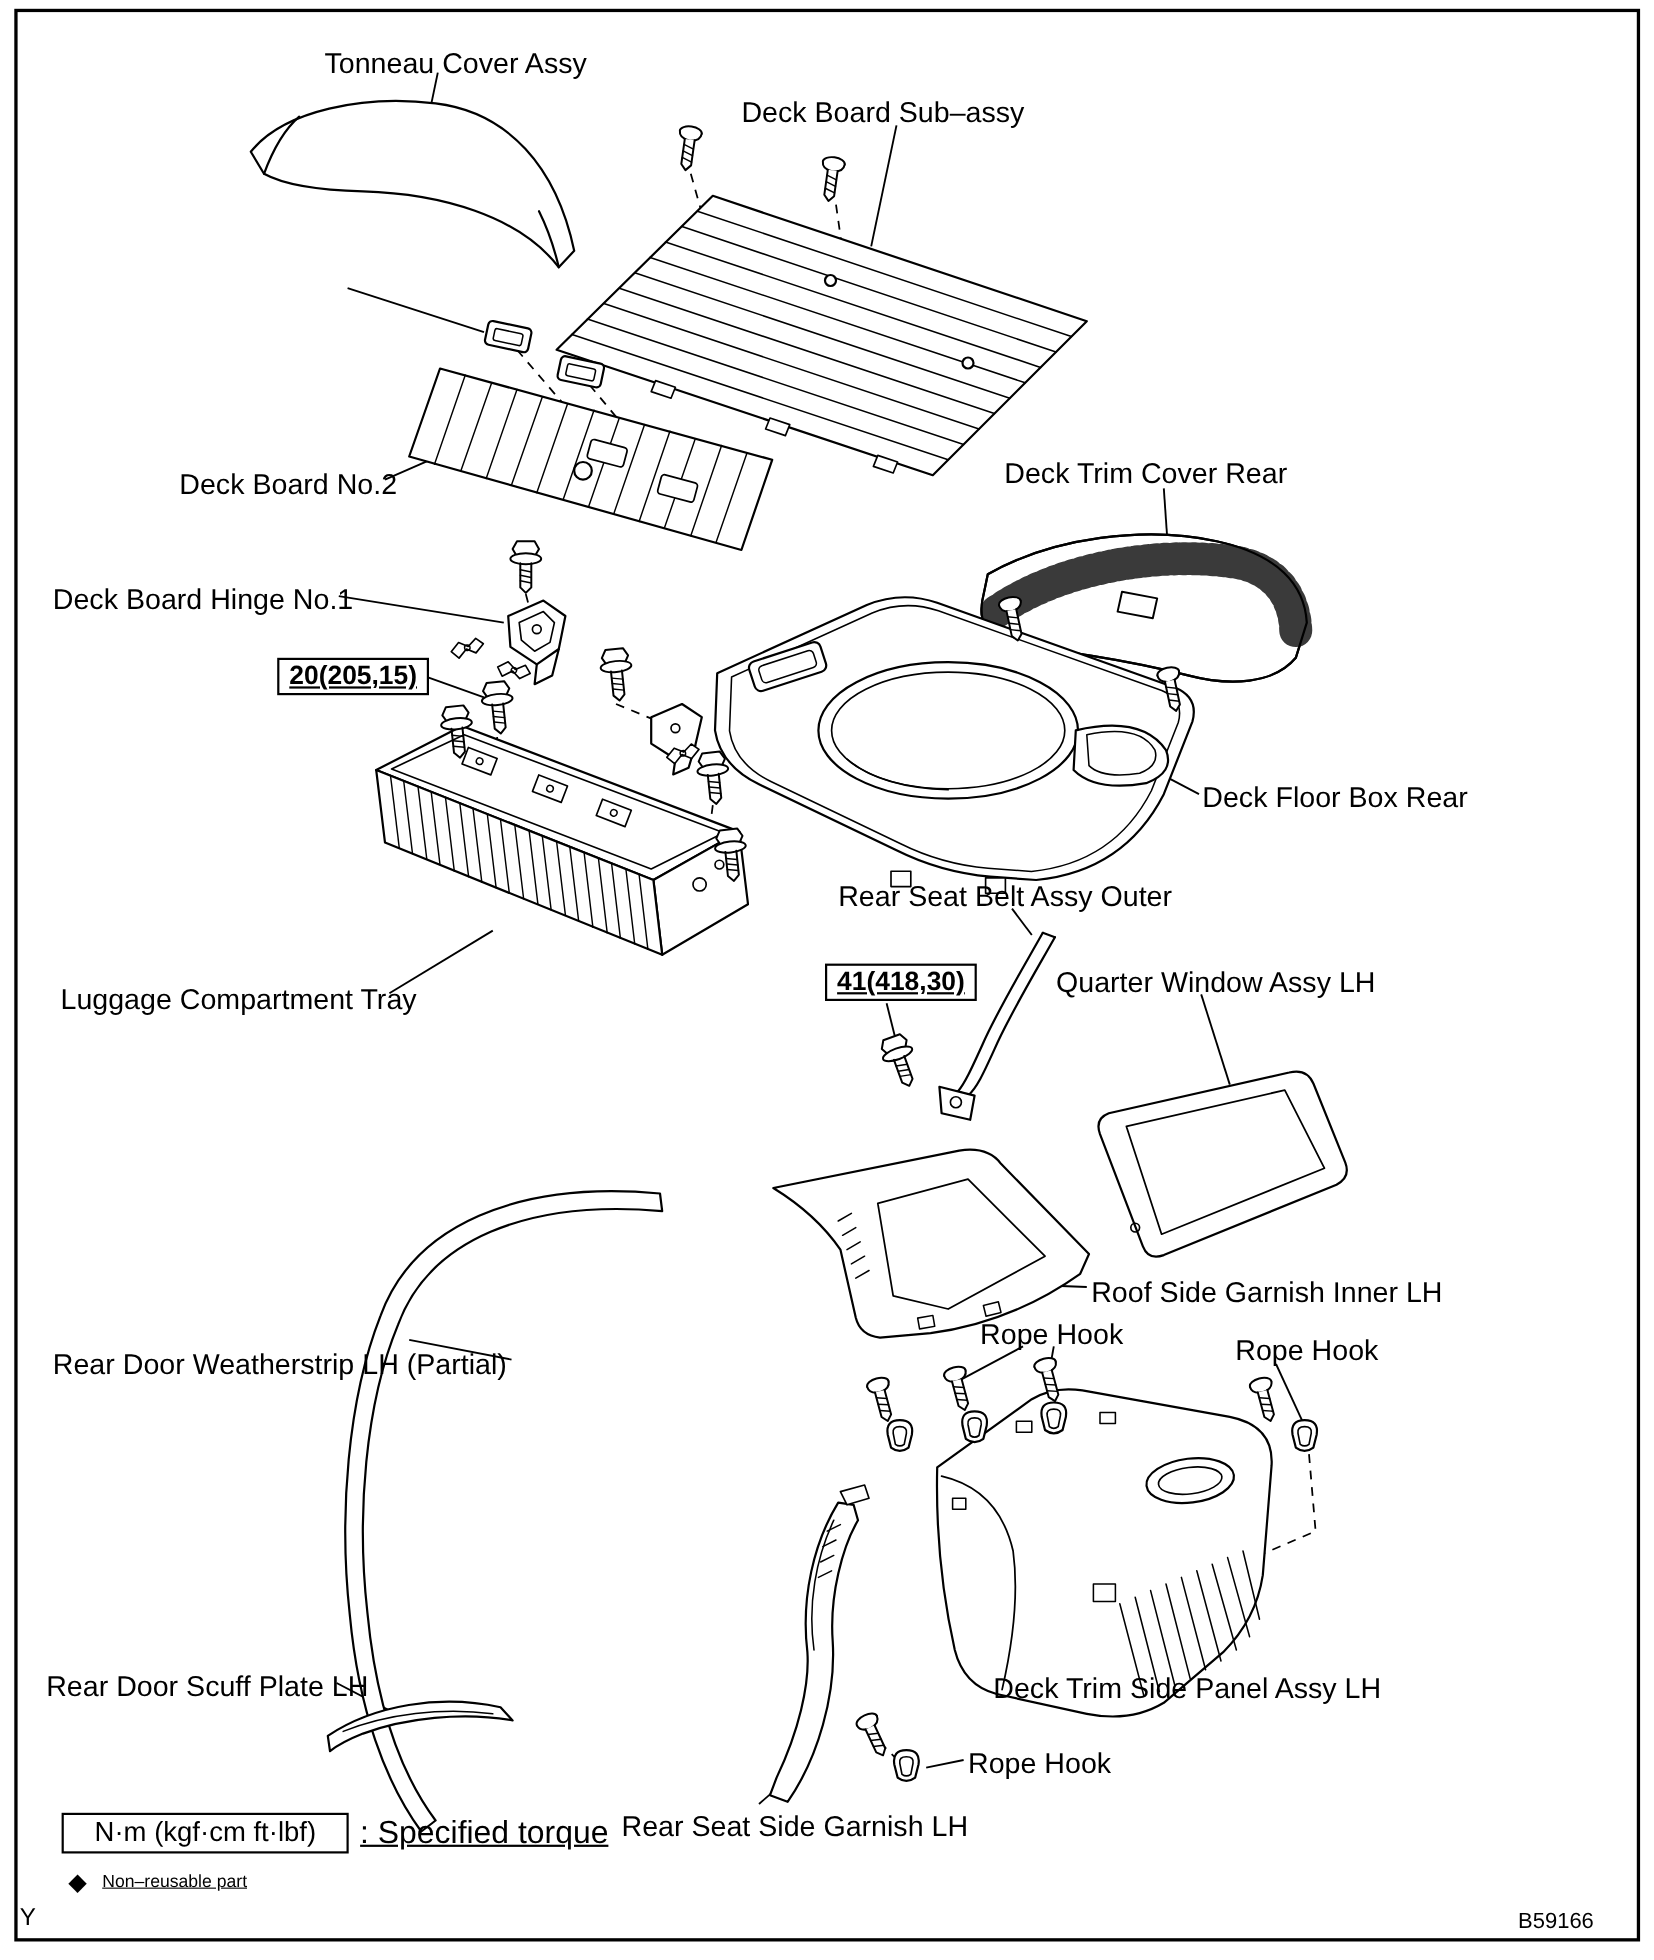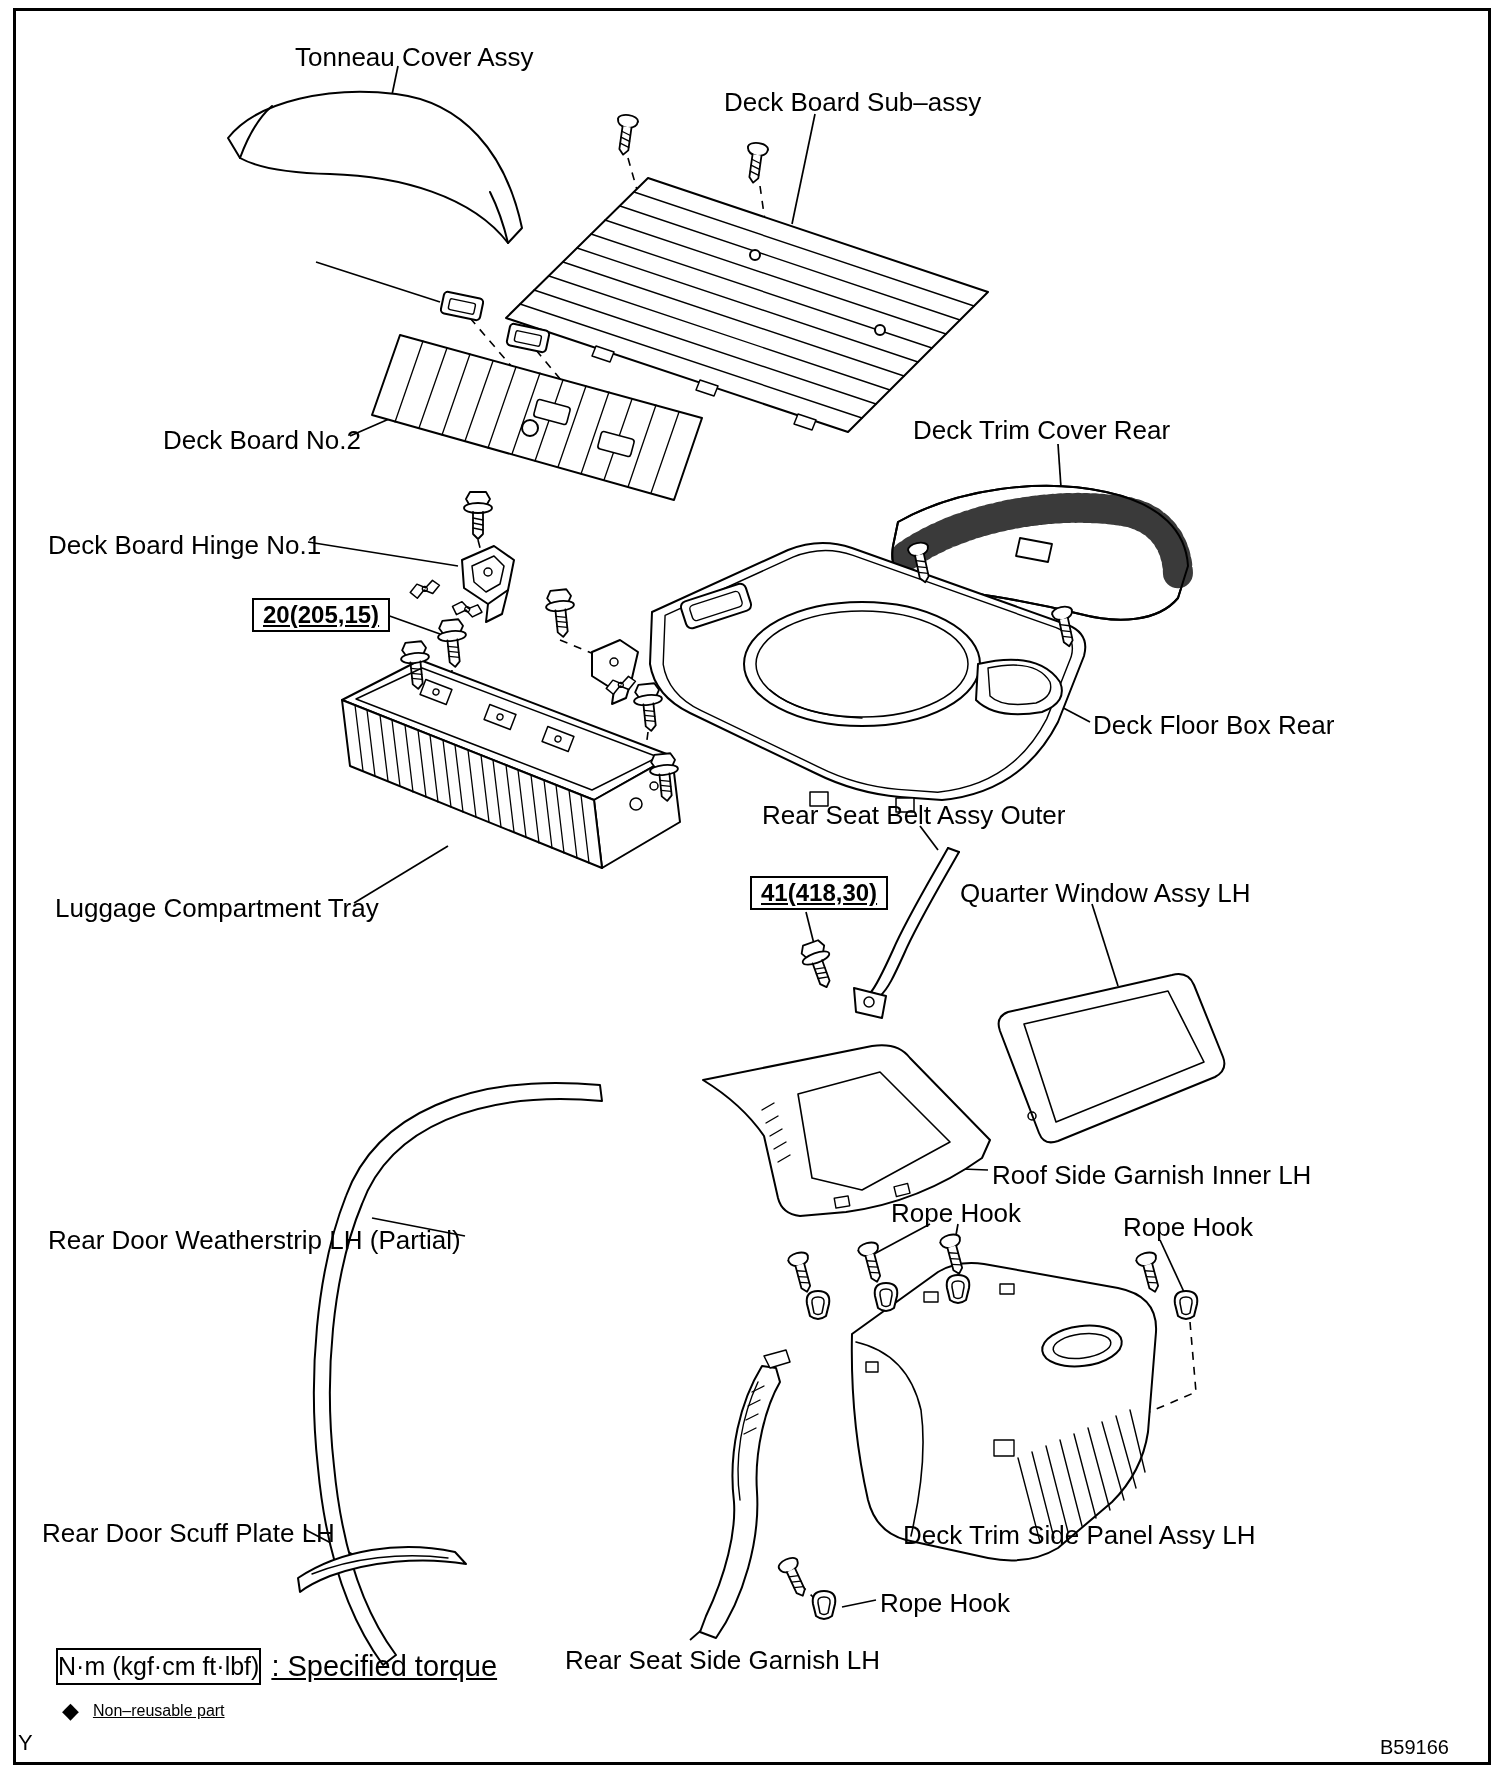--- a/index.html
+++ b/index.html
@@ -6,21 +6,21 @@
   body { background:#ffffff; }
   .page { position:relative; width:1504px; height:1782px; background:#fff;
           font-family:"Liberation Sans", sans-serif; color:#000; overflow:hidden; }
   .frame { position:absolute; left:13px; top:8px; width:1478px; height:1757px;
            border:3px solid #000; }
   svg.art { position:absolute; left:0; top:0; }
   .lbl { position:absolute; font-size:26px; white-space:nowrap; line-height:1.32; }
   .torque { position:absolute; font-size:24px; font-weight:bold; border:2.5px solid #000;
             padding:1px 9px; background:#fff; white-space:nowrap;text-decoration:underline; }
   .legend-row1 { position:absolute; left:56px; top:1648px; display:flex; align-items:center; }
-  .legend-box { border:2px solid #000; padding:2px 0; font-size:25px; background:#fff; }
+  .legend-box { border:2px solid #000; padding:2px 28px; font-size:25px; background:#fff; }
   .legend-caption { font-size:29px; margin-left:10px;text-decoration:underline; }
   .legend-row2 { position:absolute; left:62px; top:1698px; display:flex; align-items:center; gap:14px; }
   .diamond { font-size:22px; }
   .legend-text { font-size:16px;text-decoration:underline; }
   .corner-y { position:absolute; left:18px; top:1730px; font-size:22px; }
   .fig-code { position:absolute; left:1380px; top:1736px; font-size:20px; }
 </style>
 </head>
 <body>
 
@@ -334,21 +334,21 @@
         <use href="#hk" transform="translate(818,1306)"></use>
         <use href="#hk" transform="translate(886,1298)"></use>
         <use href="#hk" transform="translate(958,1290)"></use>
         <use href="#hk" transform="translate(1186,1306)"></use>
         <use href="#hk" transform="translate(824,1606)"></use>
       </g>
     </g>
   </svg>
 
   <div class="lbl" style="left:295px; top:40px">Tonneau Cover Assy</div>
-  <div class="lbl" style="left:724px; top:85px">Deck Board Sub–assy</div>
+  <div class="lbl" style="left:674px; top:85px">Deck Board Sub–assy</div>
   <div class="lbl" style="left:163px; top:423px">Deck Board No.2</div>
   <div class="lbl" style="left:913px; top:413px">Deck Trim Cover Rear</div>
   <div class="lbl" style="left:48px;  top:528px">Deck Board Hinge No.1</div>
   <div class="lbl" style="left:1093px;top:708px">Deck Floor Box Rear</div>
   <div class="lbl" style="left:762px; top:798px">Rear Seat Belt Assy Outer</div>
   <div class="lbl" style="left:55px;  top:891px">Luggage Compartment Tray</div>
   <div class="lbl" style="left:960px; top:876px">Quarter Window Assy LH</div>
   <div class="lbl" style="left:992px; top:1158px">Roof Side Garnish Inner LH</div>
   <div class="lbl" style="left:891px; top:1196px">Rope Hook</div>
   <div class="lbl" style="left:1123px;top:1210px">Rope Hook</div>

